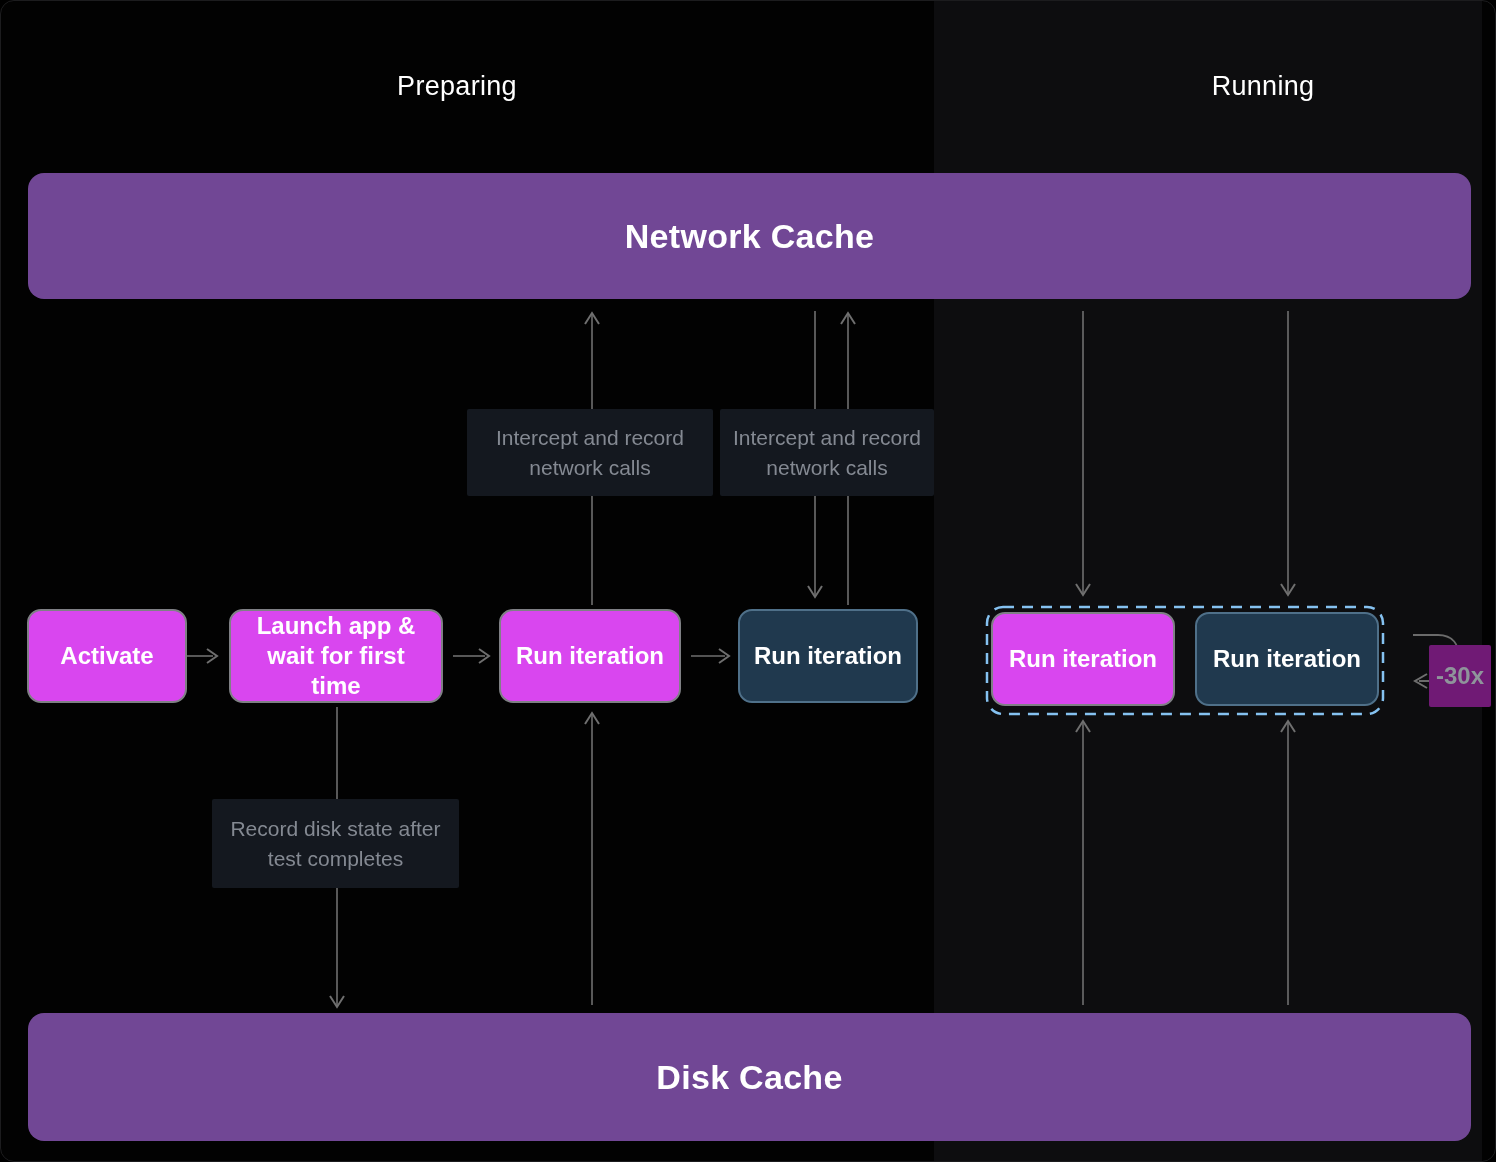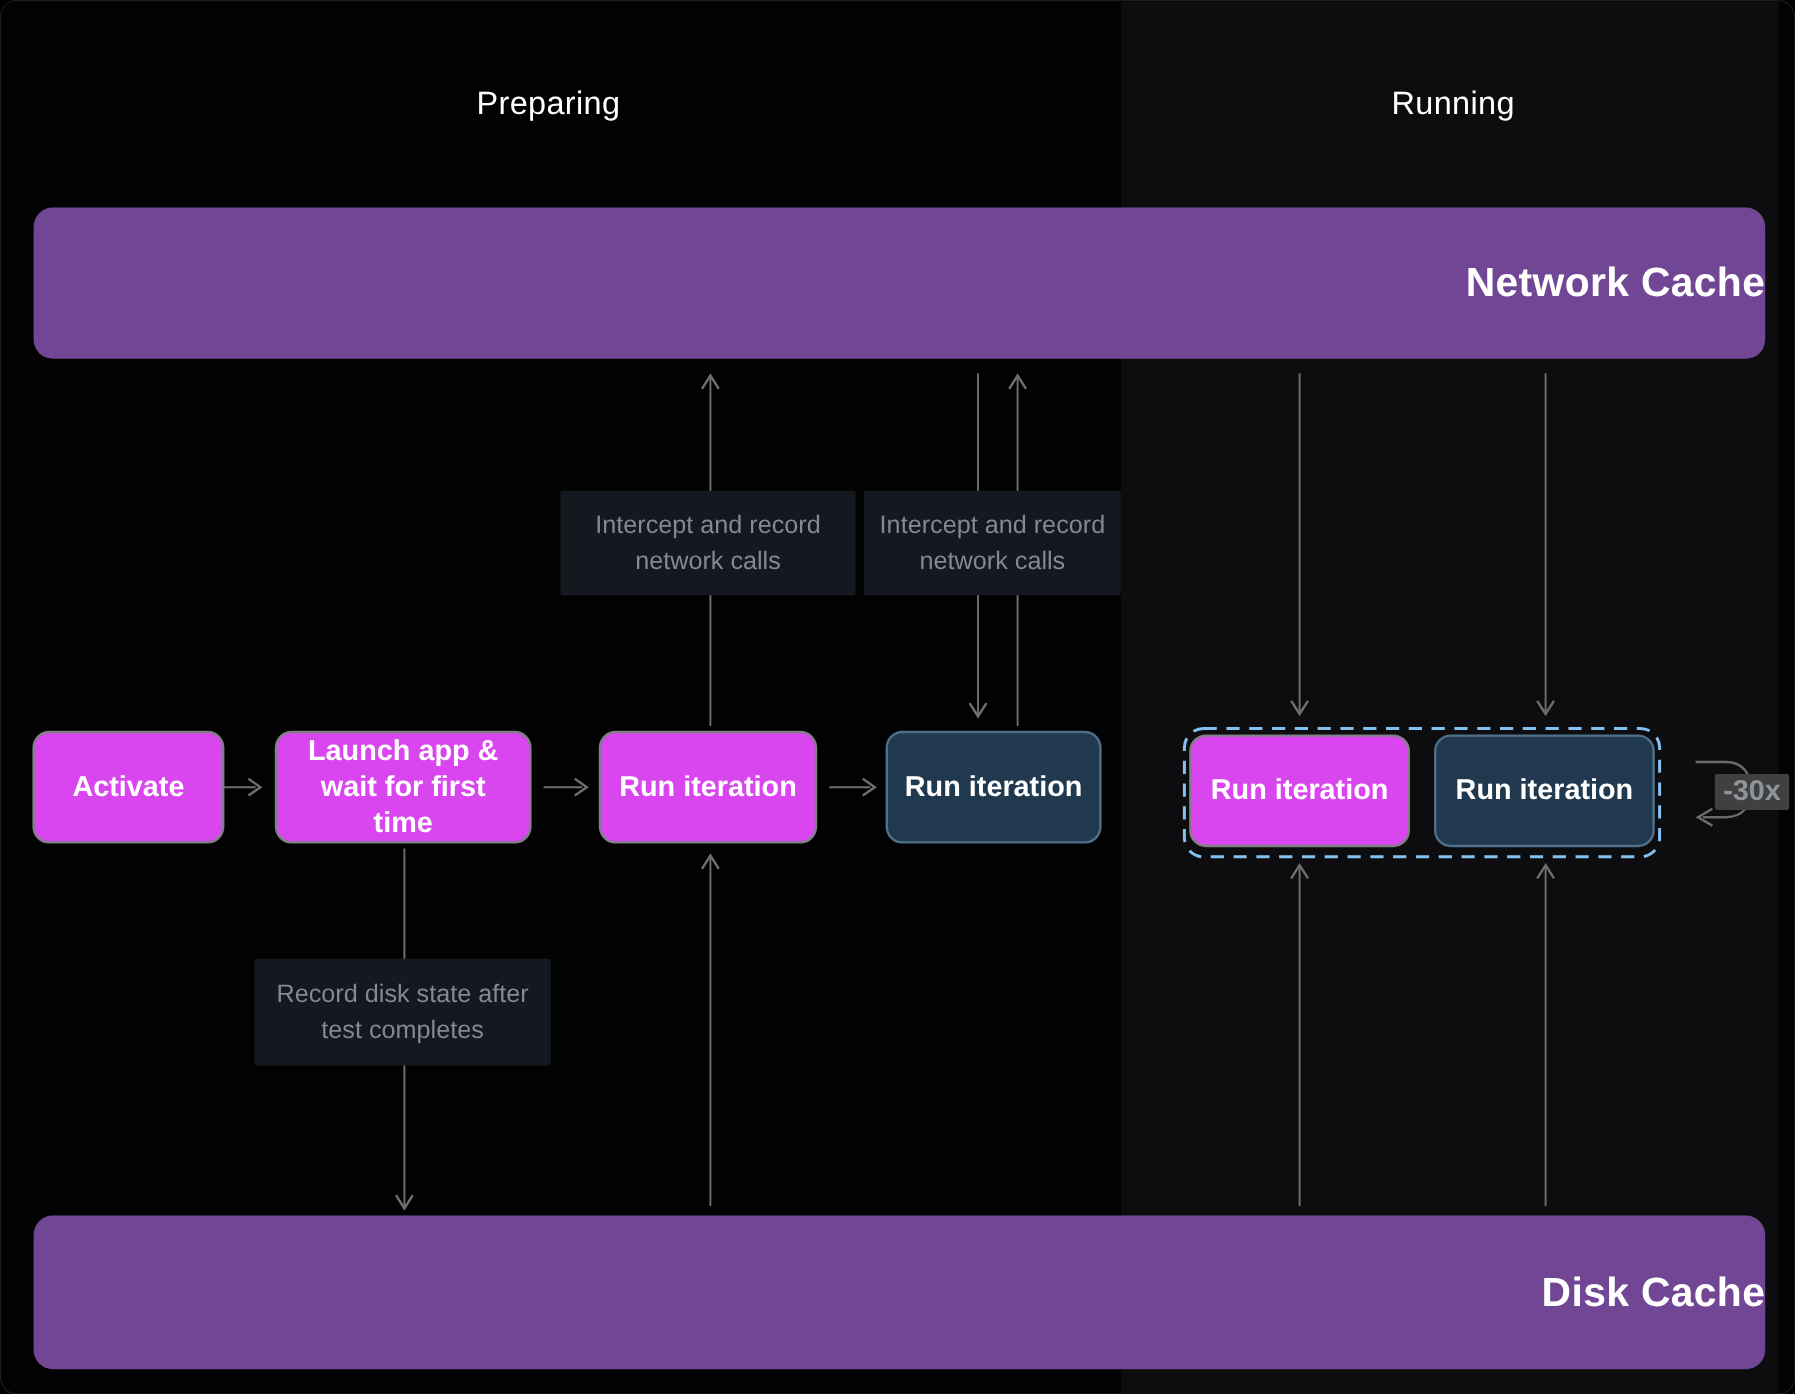--- a/index.html
+++ b/index.html
@@ -12,25 +12,25 @@
   .running-panel{
     position:absolute;left:933px;top:0;width:548px;height:1162px;
     background:#0d0d0f;
   }
   .section-title{
     position:absolute;top:70px;transform:translateX(-50%);
     color:#ffffff;font-size:27px;font-weight:500;letter-spacing:.3px;
     z-index:4;white-space:nowrap;
   }
   #title-preparing{left:456px;text-align:center;}
-  #title-running{left:1210px;}
+  #title-running{left:1262px;}
   .cache-bar{
     position:absolute;left:27px;width:1443px;
     background:#714795;border-radius:16px;
-    display:flex;align-items:center;justify-content:flex-end;
+    display:flex;align-items:center;justify-content:center;
     color:#ffffff;font-size:34px;font-weight:700;letter-spacing:.3px;
     z-index:3;
   }
   #network-cache{top:172px;height:126px;}
   #disk-cache{top:1012px;height:128px;}
   .node{
     position:absolute;top:608px;height:94px;border-radius:14px;
     display:flex;align-items:center;justify-content:center;text-align:center;
     color:#ffffff;font-size:24px;font-weight:600;line-height:1.25;
     box-sizing:border-box;z-index:3;padding:0 10px;
@@ -46,22 +46,22 @@
   .annotation{
     position:absolute;background:#14181f;color:#848992;
     font-size:21px;font-weight:500;line-height:1.4;
     display:flex;align-items:center;justify-content:center;text-align:center;
     box-sizing:border-box;padding:3px 12px;z-index:2;border-radius:2px;
   }
   #ann-intercept-1{left:466px;top:408px;width:246px;height:87px;}
   #ann-intercept-2{left:719px;top:408px;width:214px;height:87px;}
   #ann-record-disk{left:211px;top:798px;width:247px;height:89px;}
   .loop-label{
-    position:absolute;left:1428px;top:644px;background:#404040;
-    color:#8f949b;font-size:24px;font-weight:600;padding:1px 7px;
+    position:absolute;left:1428px;top:644px;background:#701a75;
+    color:#8f949b;font-size:24px;font-weight:600;padding:17px 7px;
     z-index:3;border-radius:2px;
   }
   svg.arrow-layer{position:absolute;left:0;top:0;z-index:1;}
   .arrow-line{stroke:#6f6f6f;stroke-width:1.6;}
   .arrow-head{stroke:#6f6f6f;stroke-width:2;fill:none;}
   .loop-path{stroke:#6b6b6b;stroke-width:2;fill:none;}
   .dashed-group-rect{stroke:#85c1f0;stroke-width:2.5;fill:none;}
 </style>
 </head>
 <body>

